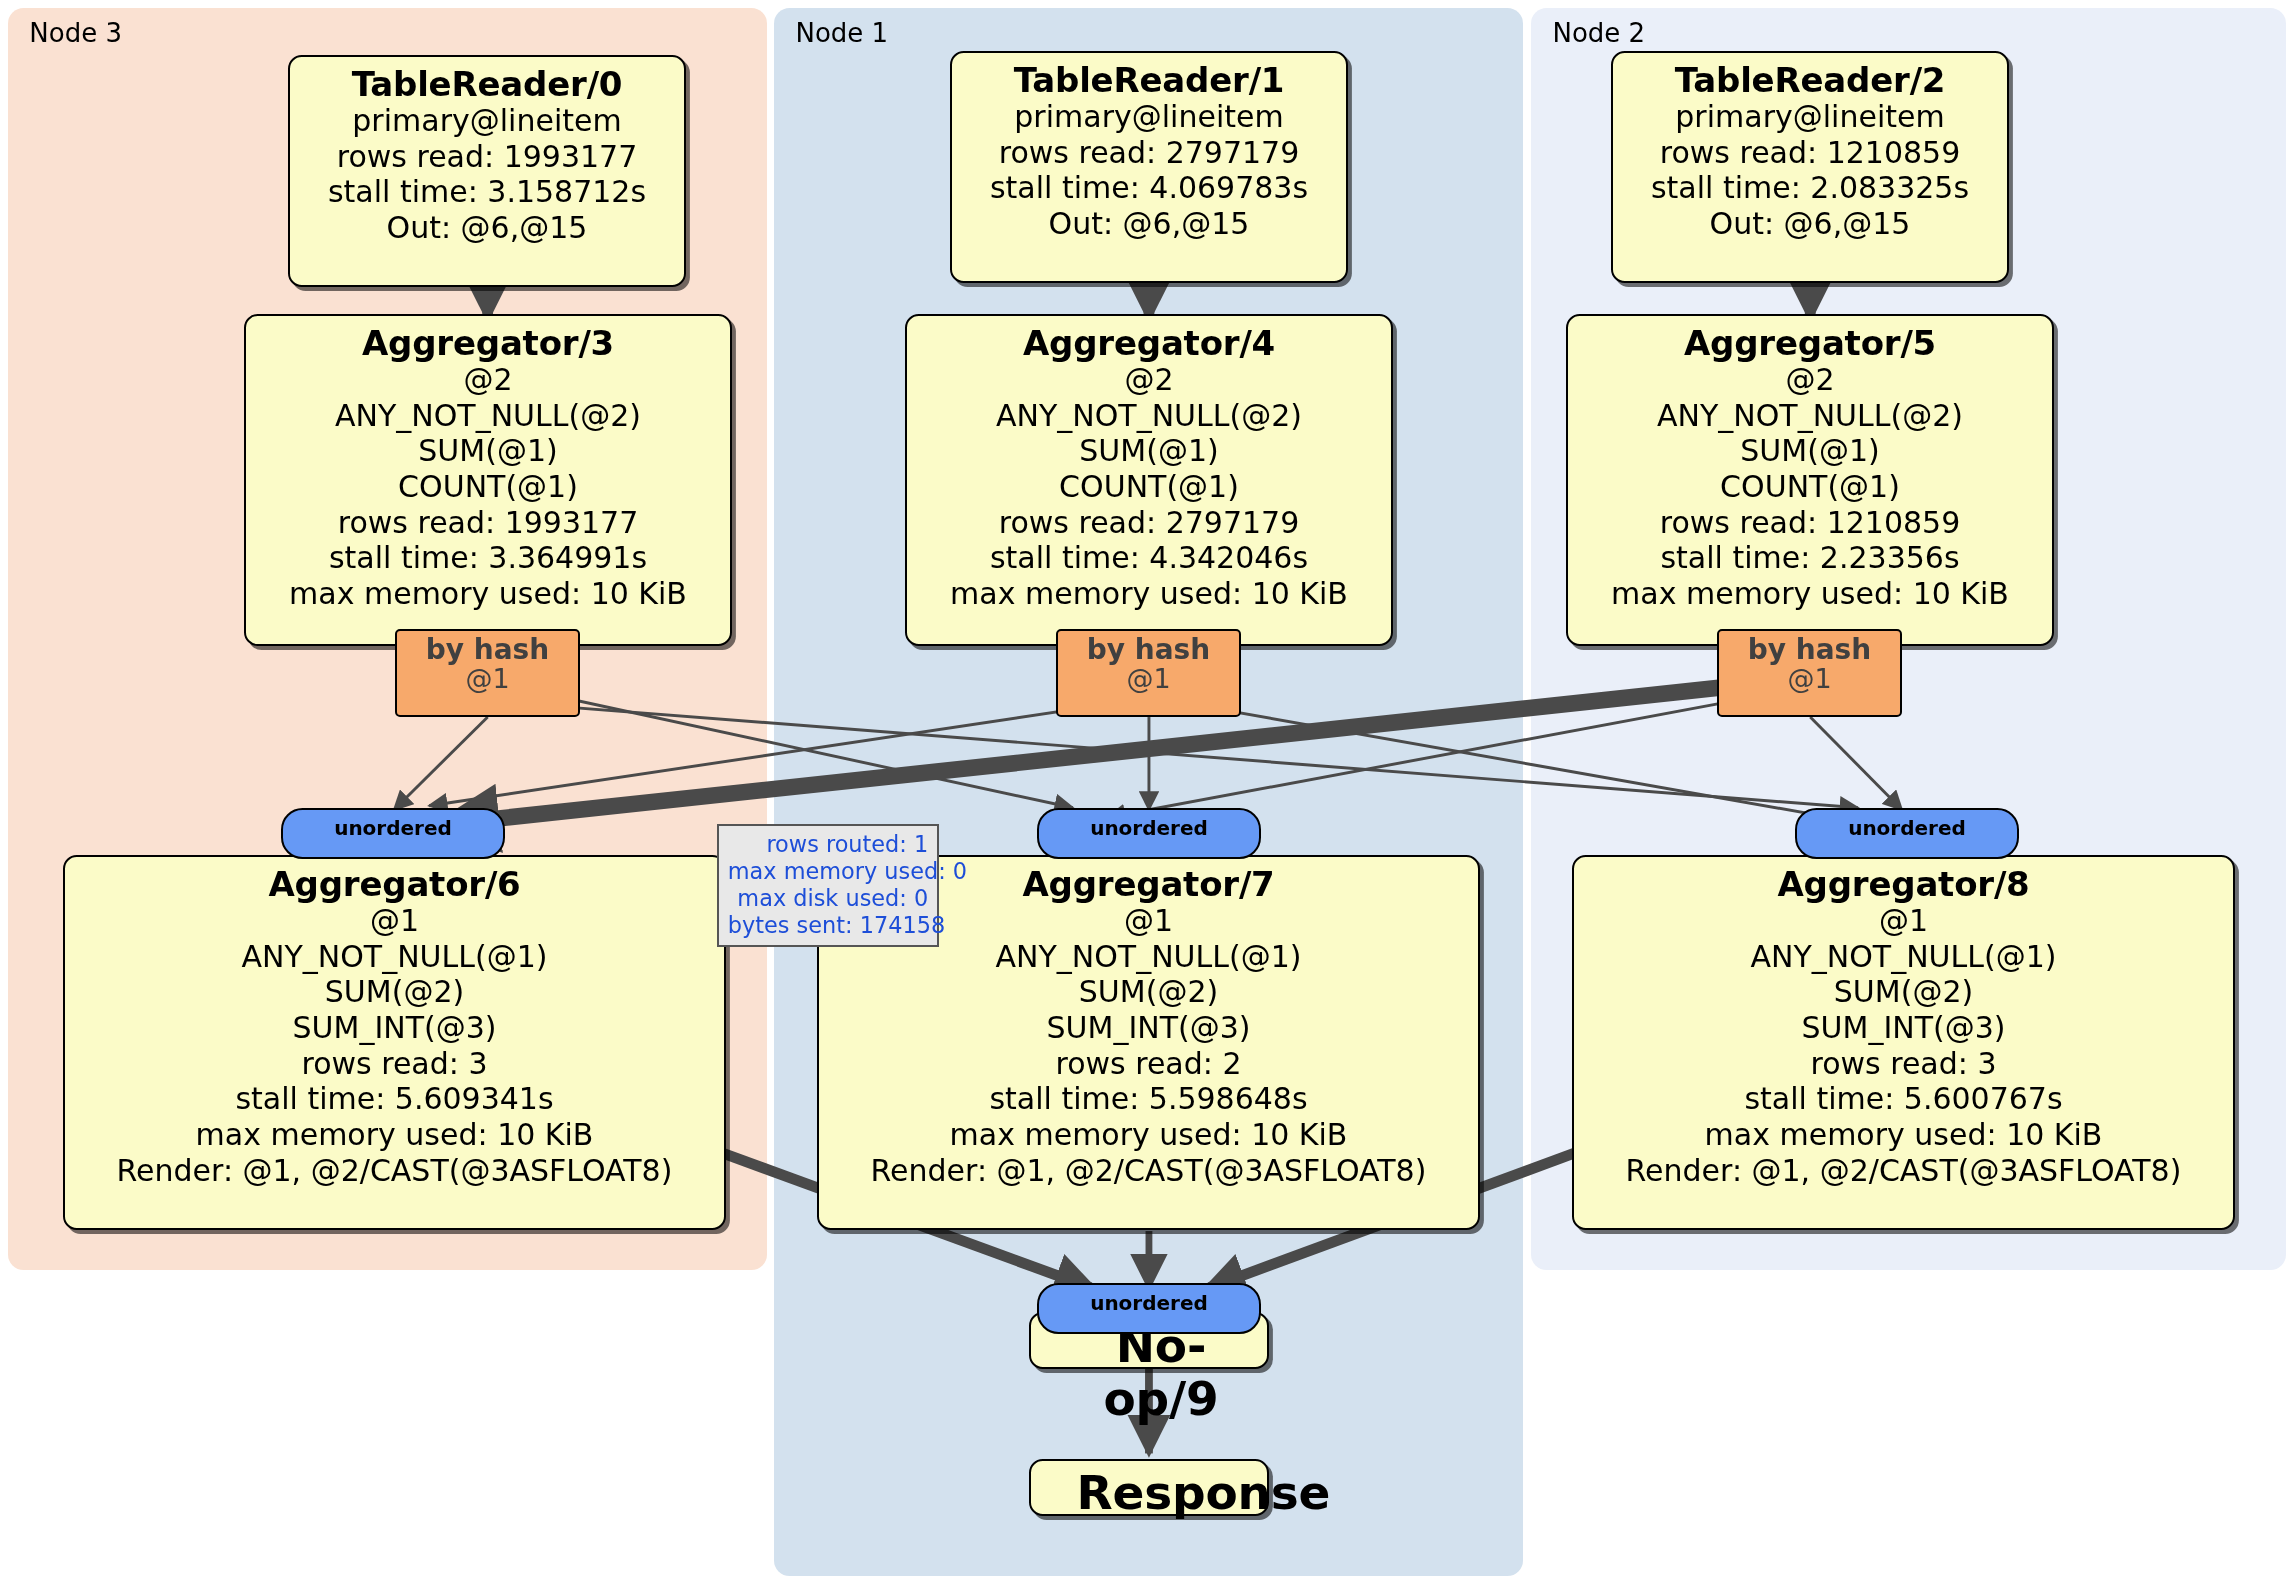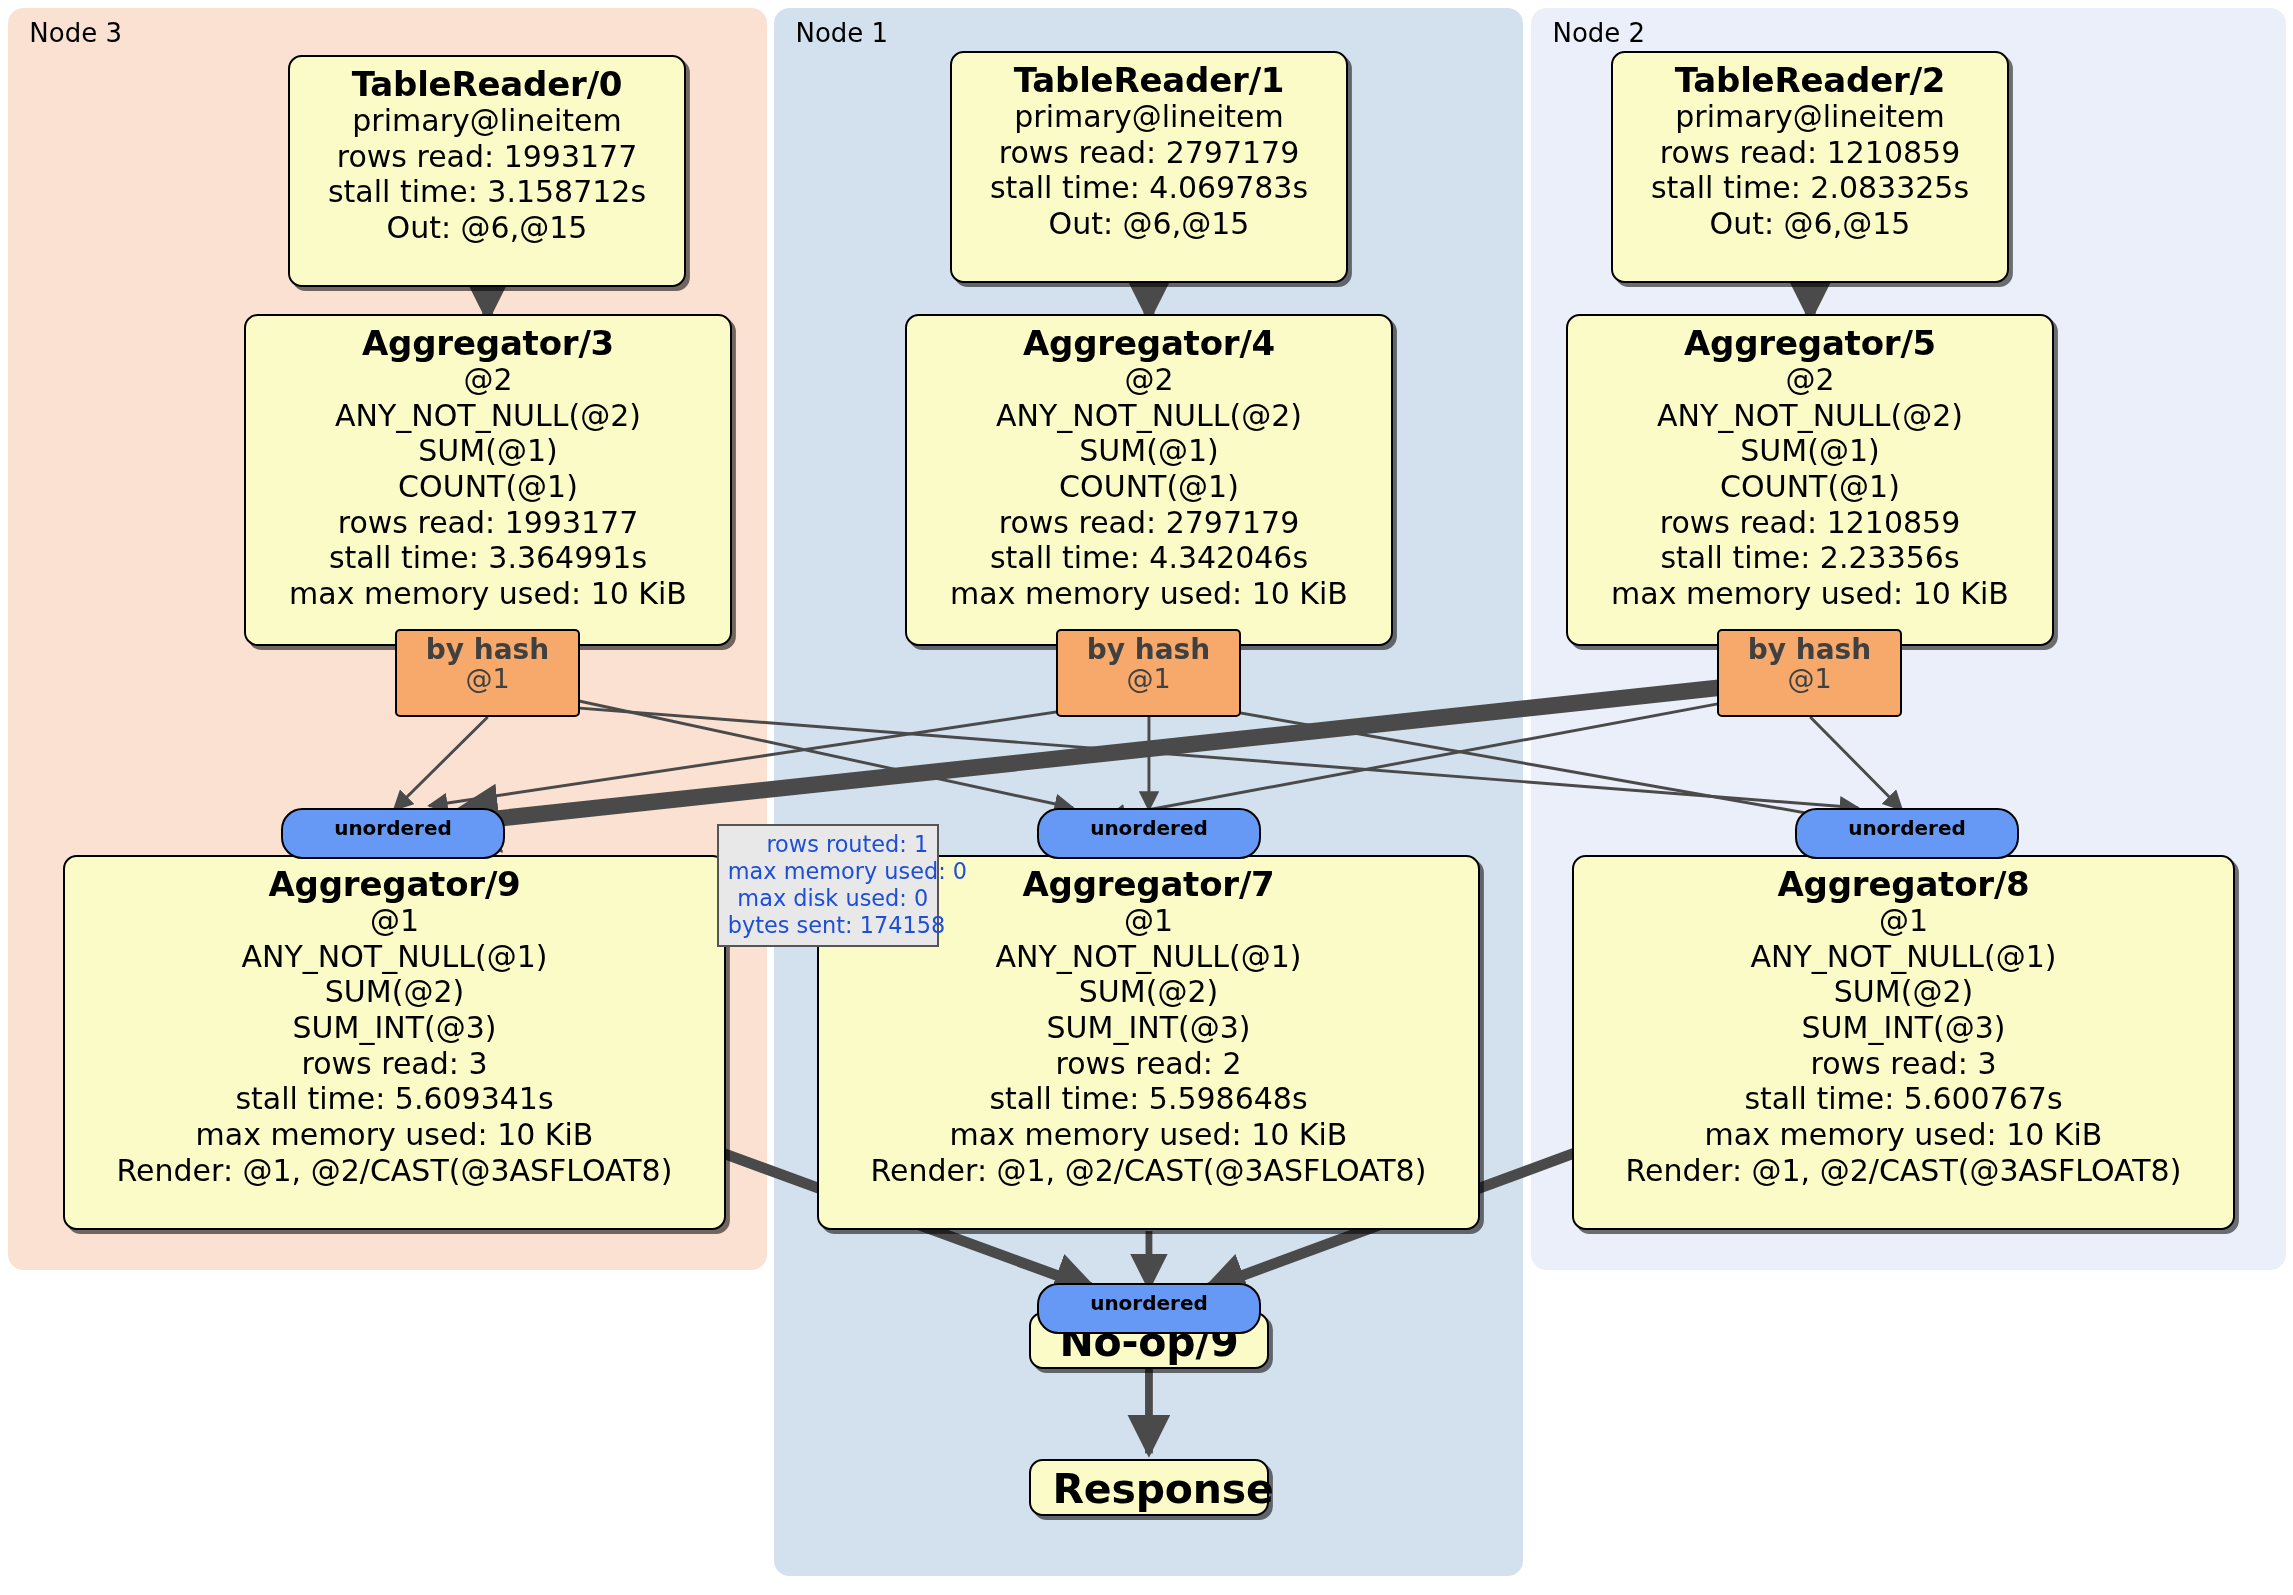--- a/index.html
+++ b/index.html
@@ -63,21 +63,22 @@
     font-size: 30px;
     line-height: 1.19;
     white-space: nowrap;
   }
 
   
   .node.compact {
     padding: 5.9px 21.5px;
   }
   .node.compact .title {
-    font-size: 41px;
+    font-size: 47px;
+    margin-left: 24px;
   }
 
   
   .router {
     position: absolute;
     box-sizing: border-box;
     background: #f7a96b;
     border: 2.9px solid #000000;
     border-radius: 5px;
     text-align: center;
@@ -260,21 +261,21 @@
   <div class="collector" style="left:1795px; top:808px; width:224px; height:51px;">unordered</div>
 
   <div class="stats-box" style="left:717px; top:824px; width:222px;">
     <div class="s-line">rows routed: 1</div>
     <div class="s-line">max memory used: 0</div>
     <div class="s-line">max disk used: 0</div>
     <div class="s-line">bytes sent: 174158</div>
   </div>
 
   <div class="node" style="left:63px; top:855px; width:663px; height:375px;">
-    <div class="title">Aggregator/9</div>
+    <div class="title">Aggregator/6</div>
     <div class="line">@1</div>
     <div class="line">ANY_NOT_NULL(@1)</div>
     <div class="line">SUM(@2)</div>
     <div class="line">SUM_INT(@3)</div>
     <div class="line">rows read: 3</div>
     <div class="line">stall time: 5.609341s</div>
     <div class="line">max memory used: 10 KiB</div>
     <div class="line">Render: @1, @2/CAST(@3ASFLOAT8)</div>
   </div>
 

